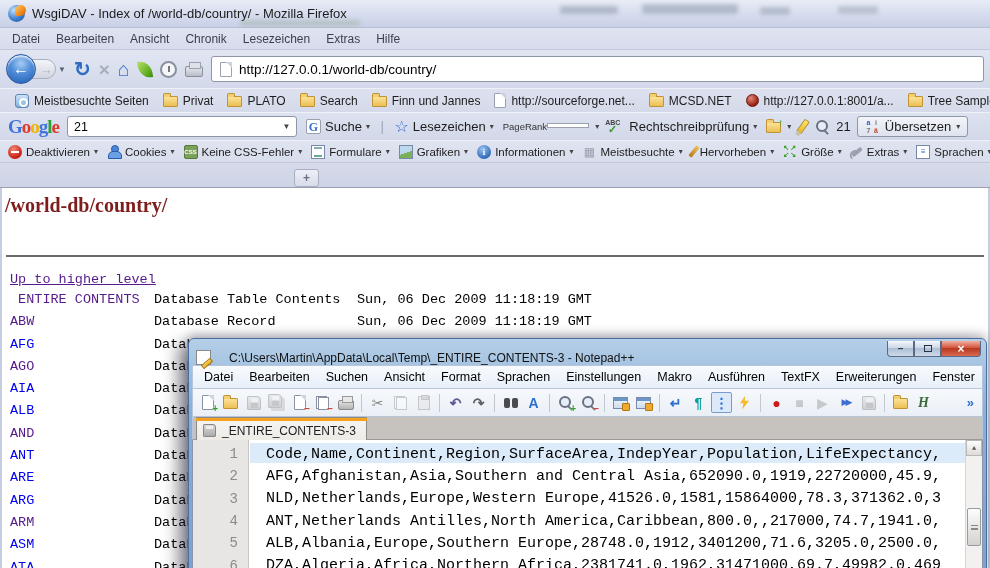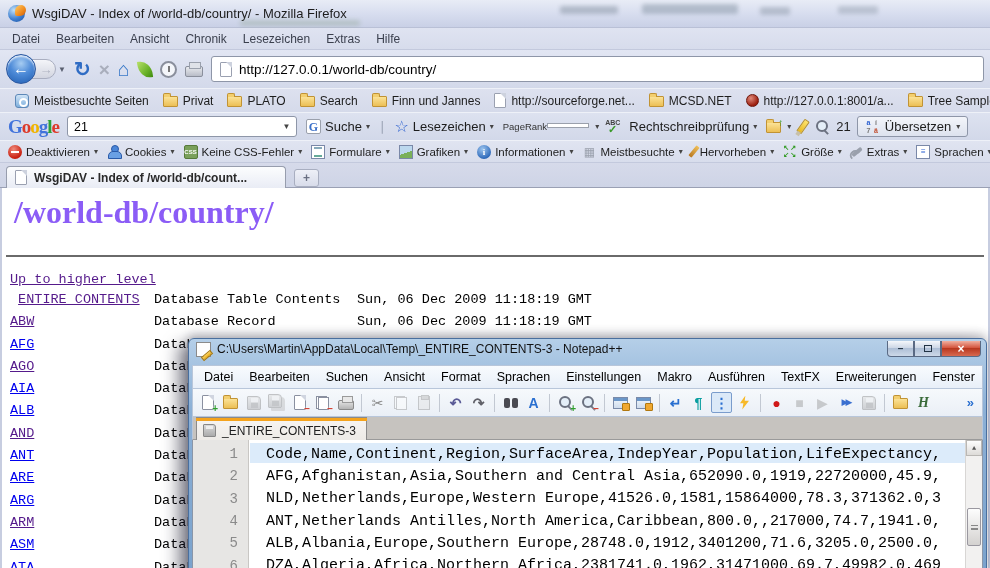--- a/index.html
+++ b/index.html
@@ -137,40 +137,40 @@
     background:linear-gradient(#fcfdfe,#e9ecf5); border:1px solid #979dad; border-bottom:none;
     border-radius:4px 4px 0 0; display:flex; align-items:center; gap:7px; padding:0 8px;
     font-size:12px; font-weight:bold; color:#2a2a2a;}
   .newtab { position:absolute; left:294px; top:6px; width:25px; height:18px;
     background:linear-gradient(#eef0f7,#d8dcEA); border:1px solid #a8aec0; border-radius:3px;
     display:flex; align-items:center; justify-content:center; color:#6a7082; font-size:12px; font-weight:bold;}
   .ff-content {
     position:absolute; left:0; top:188px; width:990px; height:380px; background:#fff;
     border-left:2px solid #c7cde0; border-right:2px solid #c7cde0;
   }
-  .page-h1 { position:absolute; left:12px; top:6px; font-family:"Liberation Serif",serif; font-weight:bold; font-size:32px; color:#8b5cf6;}
+  .page-h1 { position:absolute; left:3px; top:6px; font-family:"Liberation Serif",serif; font-weight:bold; font-size:20px; color:#7f1d1d;}
   .page-hr { position:absolute; left:4px; top:67px; width:978px; border-top:2px solid #6a6a6a; }
   .dirlist { position:absolute; left:0; top:80px; width:986px; font-family:"Liberation Mono",monospace; font-size:13.5px; }
   .uplink { position:absolute; left:8px; top:4px; color:#551a8b; text-decoration:underline; cursor:pointer;}
   .dirrows { position:absolute; left:0; top:24px; width:100%; }
   .dirrow { position:relative; height:22.3px; }
-  .dirrow .c-name { position:absolute; left:8px; text-decoration:underline; cursor:pointer; }
+  .dirrow .c-name { position:absolute; left:8px; cursor:pointer; }
   .dirrow .c-name.visited { color:#551a8b; } .dirrow .c-name.fresh { color:#0000ee; }
   .dirrow .c-name.indent { left:8px; padding-left:8.1px; }
   .dirrow .c-type { position:absolute; left:152px; color:#000; }
   .dirrow .c-date { position:absolute; left:355px; color:#000; }
   
   .npp {
     position:absolute; left:188px; top:338px; width:799px; height:236px;
     border-radius:6px 6px 0 0; padding:3px 3px 0 3px;
     background:linear-gradient(#b5cfe8,#8cb0d6 30%,#7aa2cc);
     box-shadow:-10px 6px 16px rgba(20,20,40,.5), 0 -4px 10px rgba(20,20,40,.25);
     border:1px solid #4a6f9e;
   }
-  .npp-title { position:relative; height:23px; display:flex; align-items:flex-start; gap:6px; padding:0 4px;
+  .npp-title { position:relative; height:23px; display:flex; align-items:flex-end; gap:18px; padding:0 4px;
     font-size:12px; color:#111; }
   .npp-appicon { width:15px; height:15px; background:#fdfdfd; border:1px solid #8a8a8a; position:relative; flex:0 0 auto;}
   .npp-appicon::after { content:""; position:absolute; right:-3px; bottom:-2px; width:10px; height:3px;
     background:linear-gradient(#ffd558,#e8a818); transform:rotate(-40deg); border:1px solid #a87a10;}
   .capbtns { position:absolute; right:2px; top:-1px; display:flex; }
   .capbtn { width:27px; height:16px; border:1px solid #5a6a84; border-top:none;
     background:linear-gradient(#f4f7fb,#c9d4e4 50%,#aebfd6 50%,#cdd9e8);
     display:flex; align-items:center; justify-content:center; font-size:10px; color:#234; font-weight:bold;}
   .capbtn:first-child { border-radius:0 0 0 4px; }
   .capbtn.close { width:40px; border-radius:0 0 4px 0; color:#fff; font-size:12px;
@@ -422,24 +422,20 @@
         <span class="caret">▾</span>
       </span>
       <span class="dev-item">
         <span class="dvic i-src">≡</span>
         <span>Sprachen</span>
         <span class="caret">▾</span>
       </span>
     </div>
 
   <div class="ff-tabs">
-    <span class="fftab">
-      <span class="i-docpage"></span>
-      <span>WsgiDAV - Index of /world-db/count...</span>
-    </span>
     <span class="newtab">+</span>
   </div>
 
   <div class="ff-content">
     <div class="page-h1">/world-db/country/</div>
     <div class="page-hr"></div>
     <div class="dirlist">
       <span class="uplink">Up to higher level</span>
       <div class="dirrows" id="dir-rows">
           <div class="dirrow">

